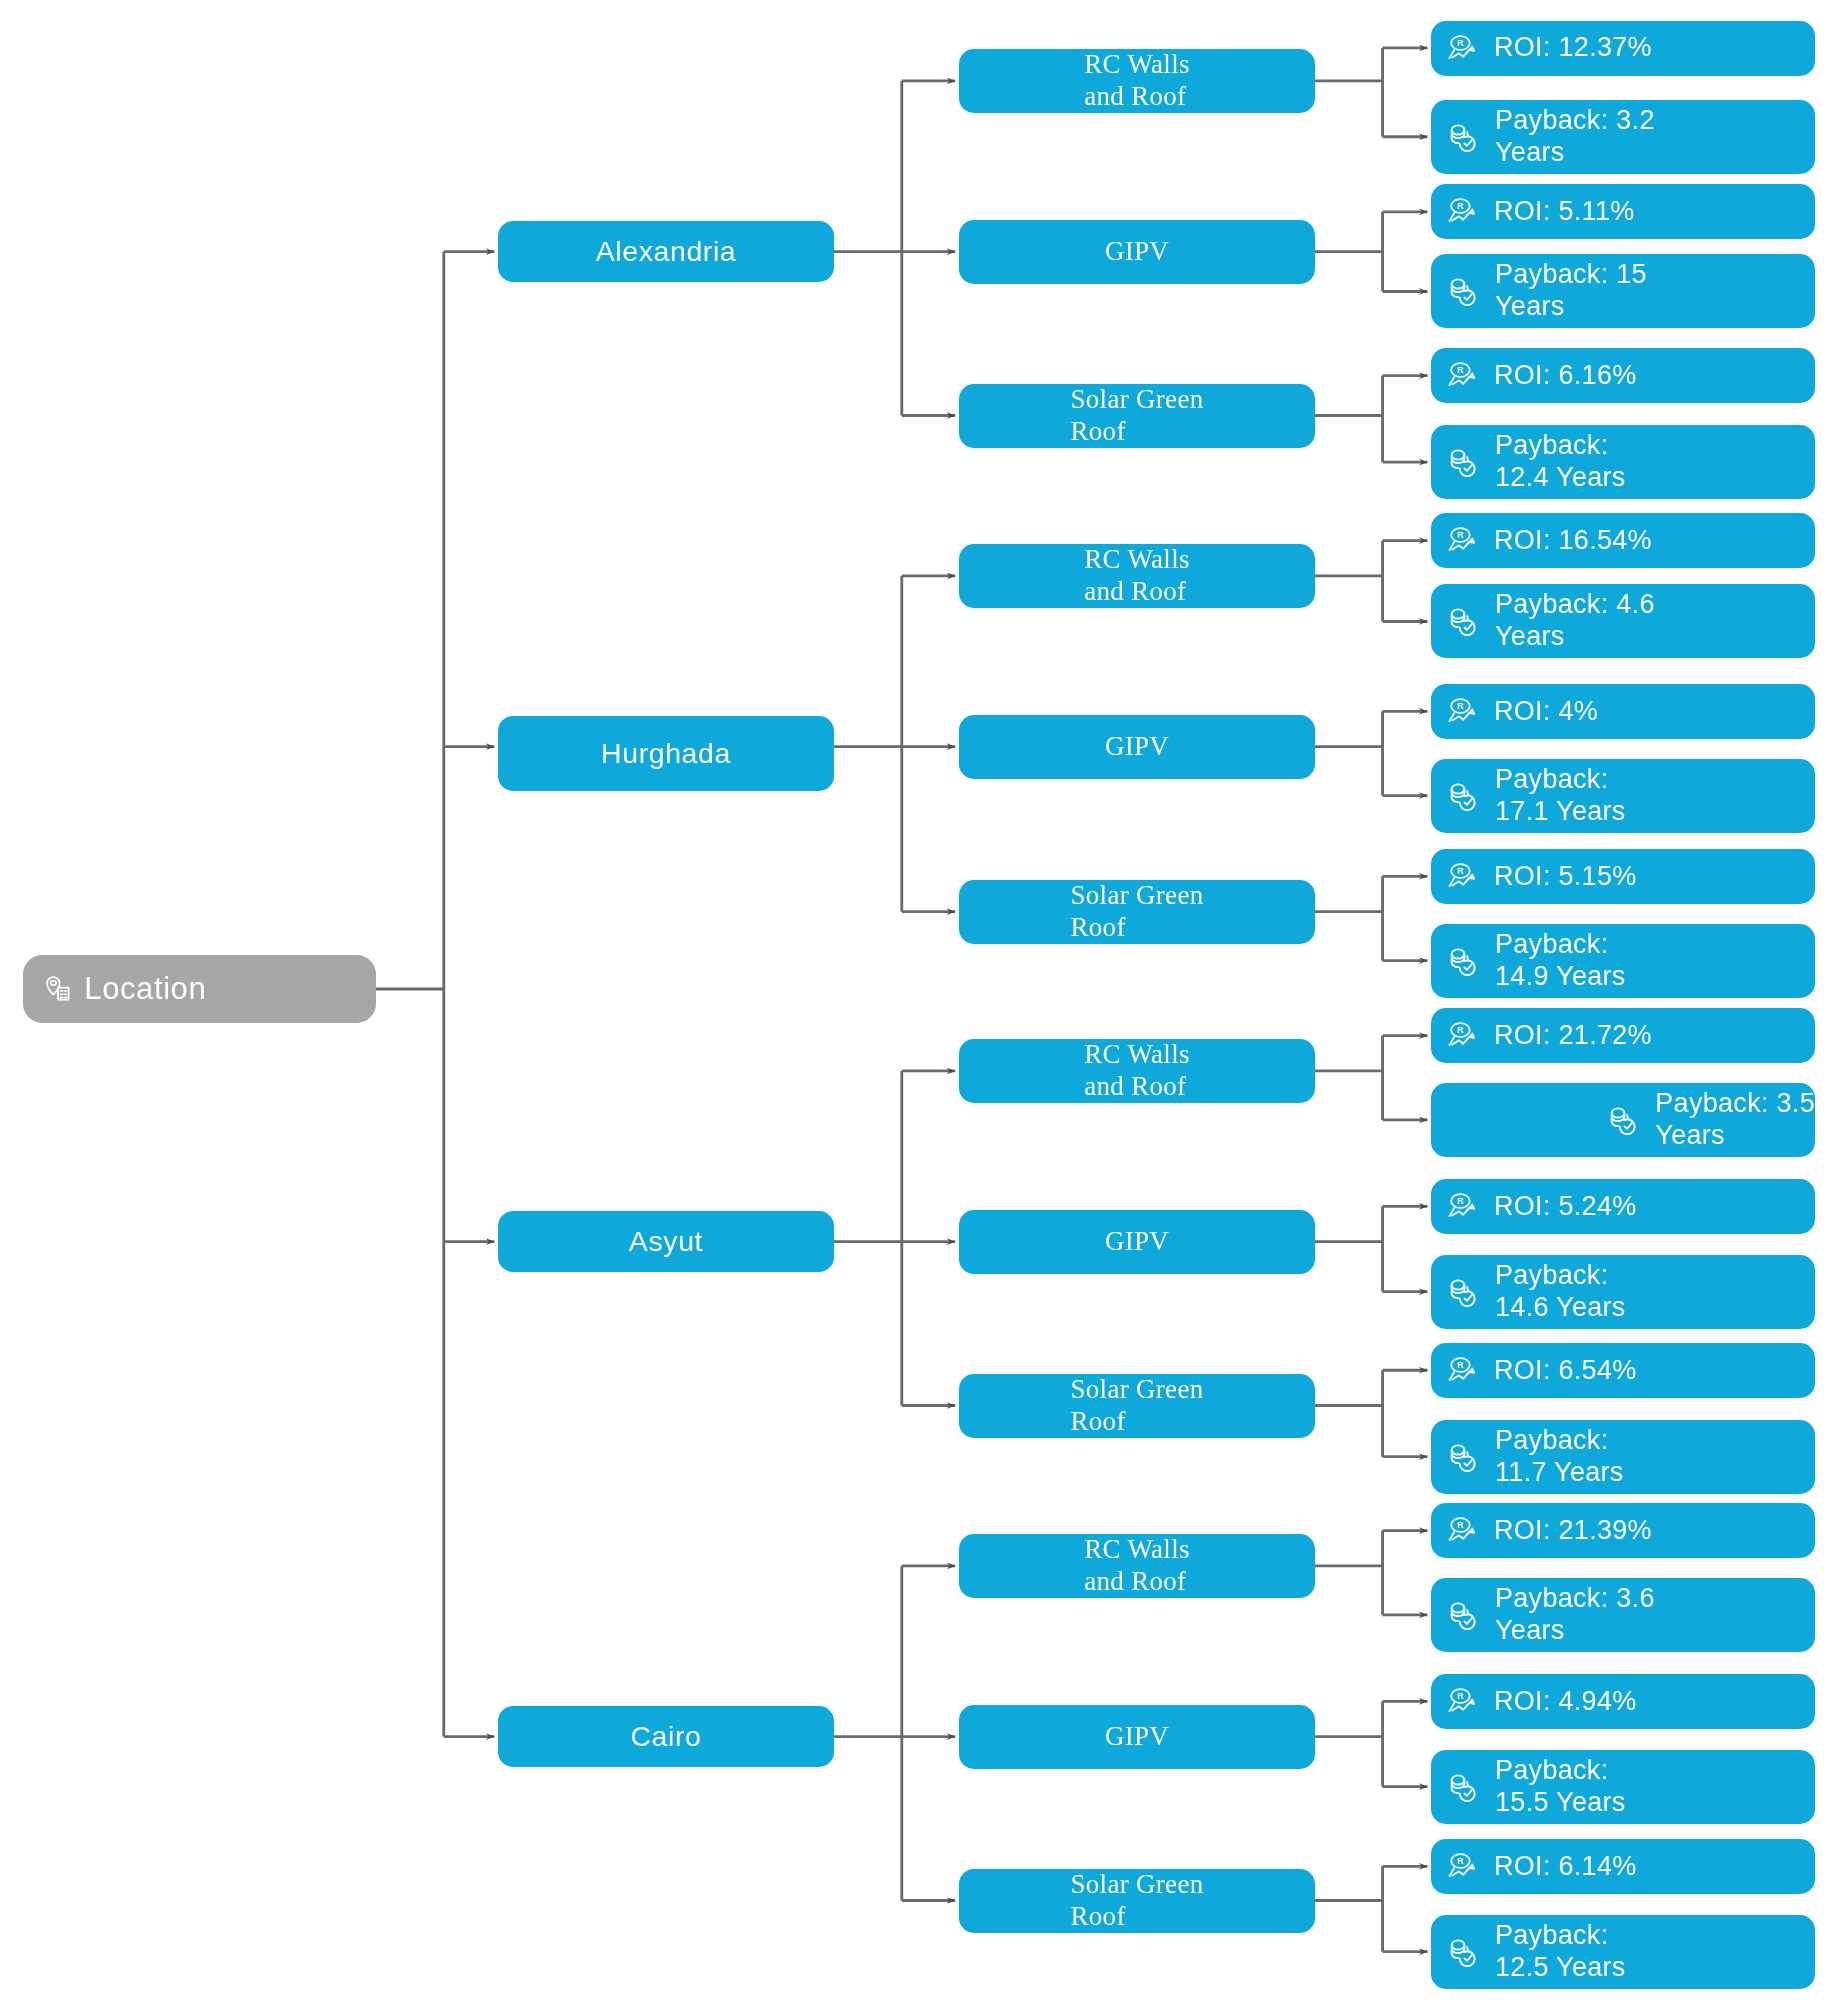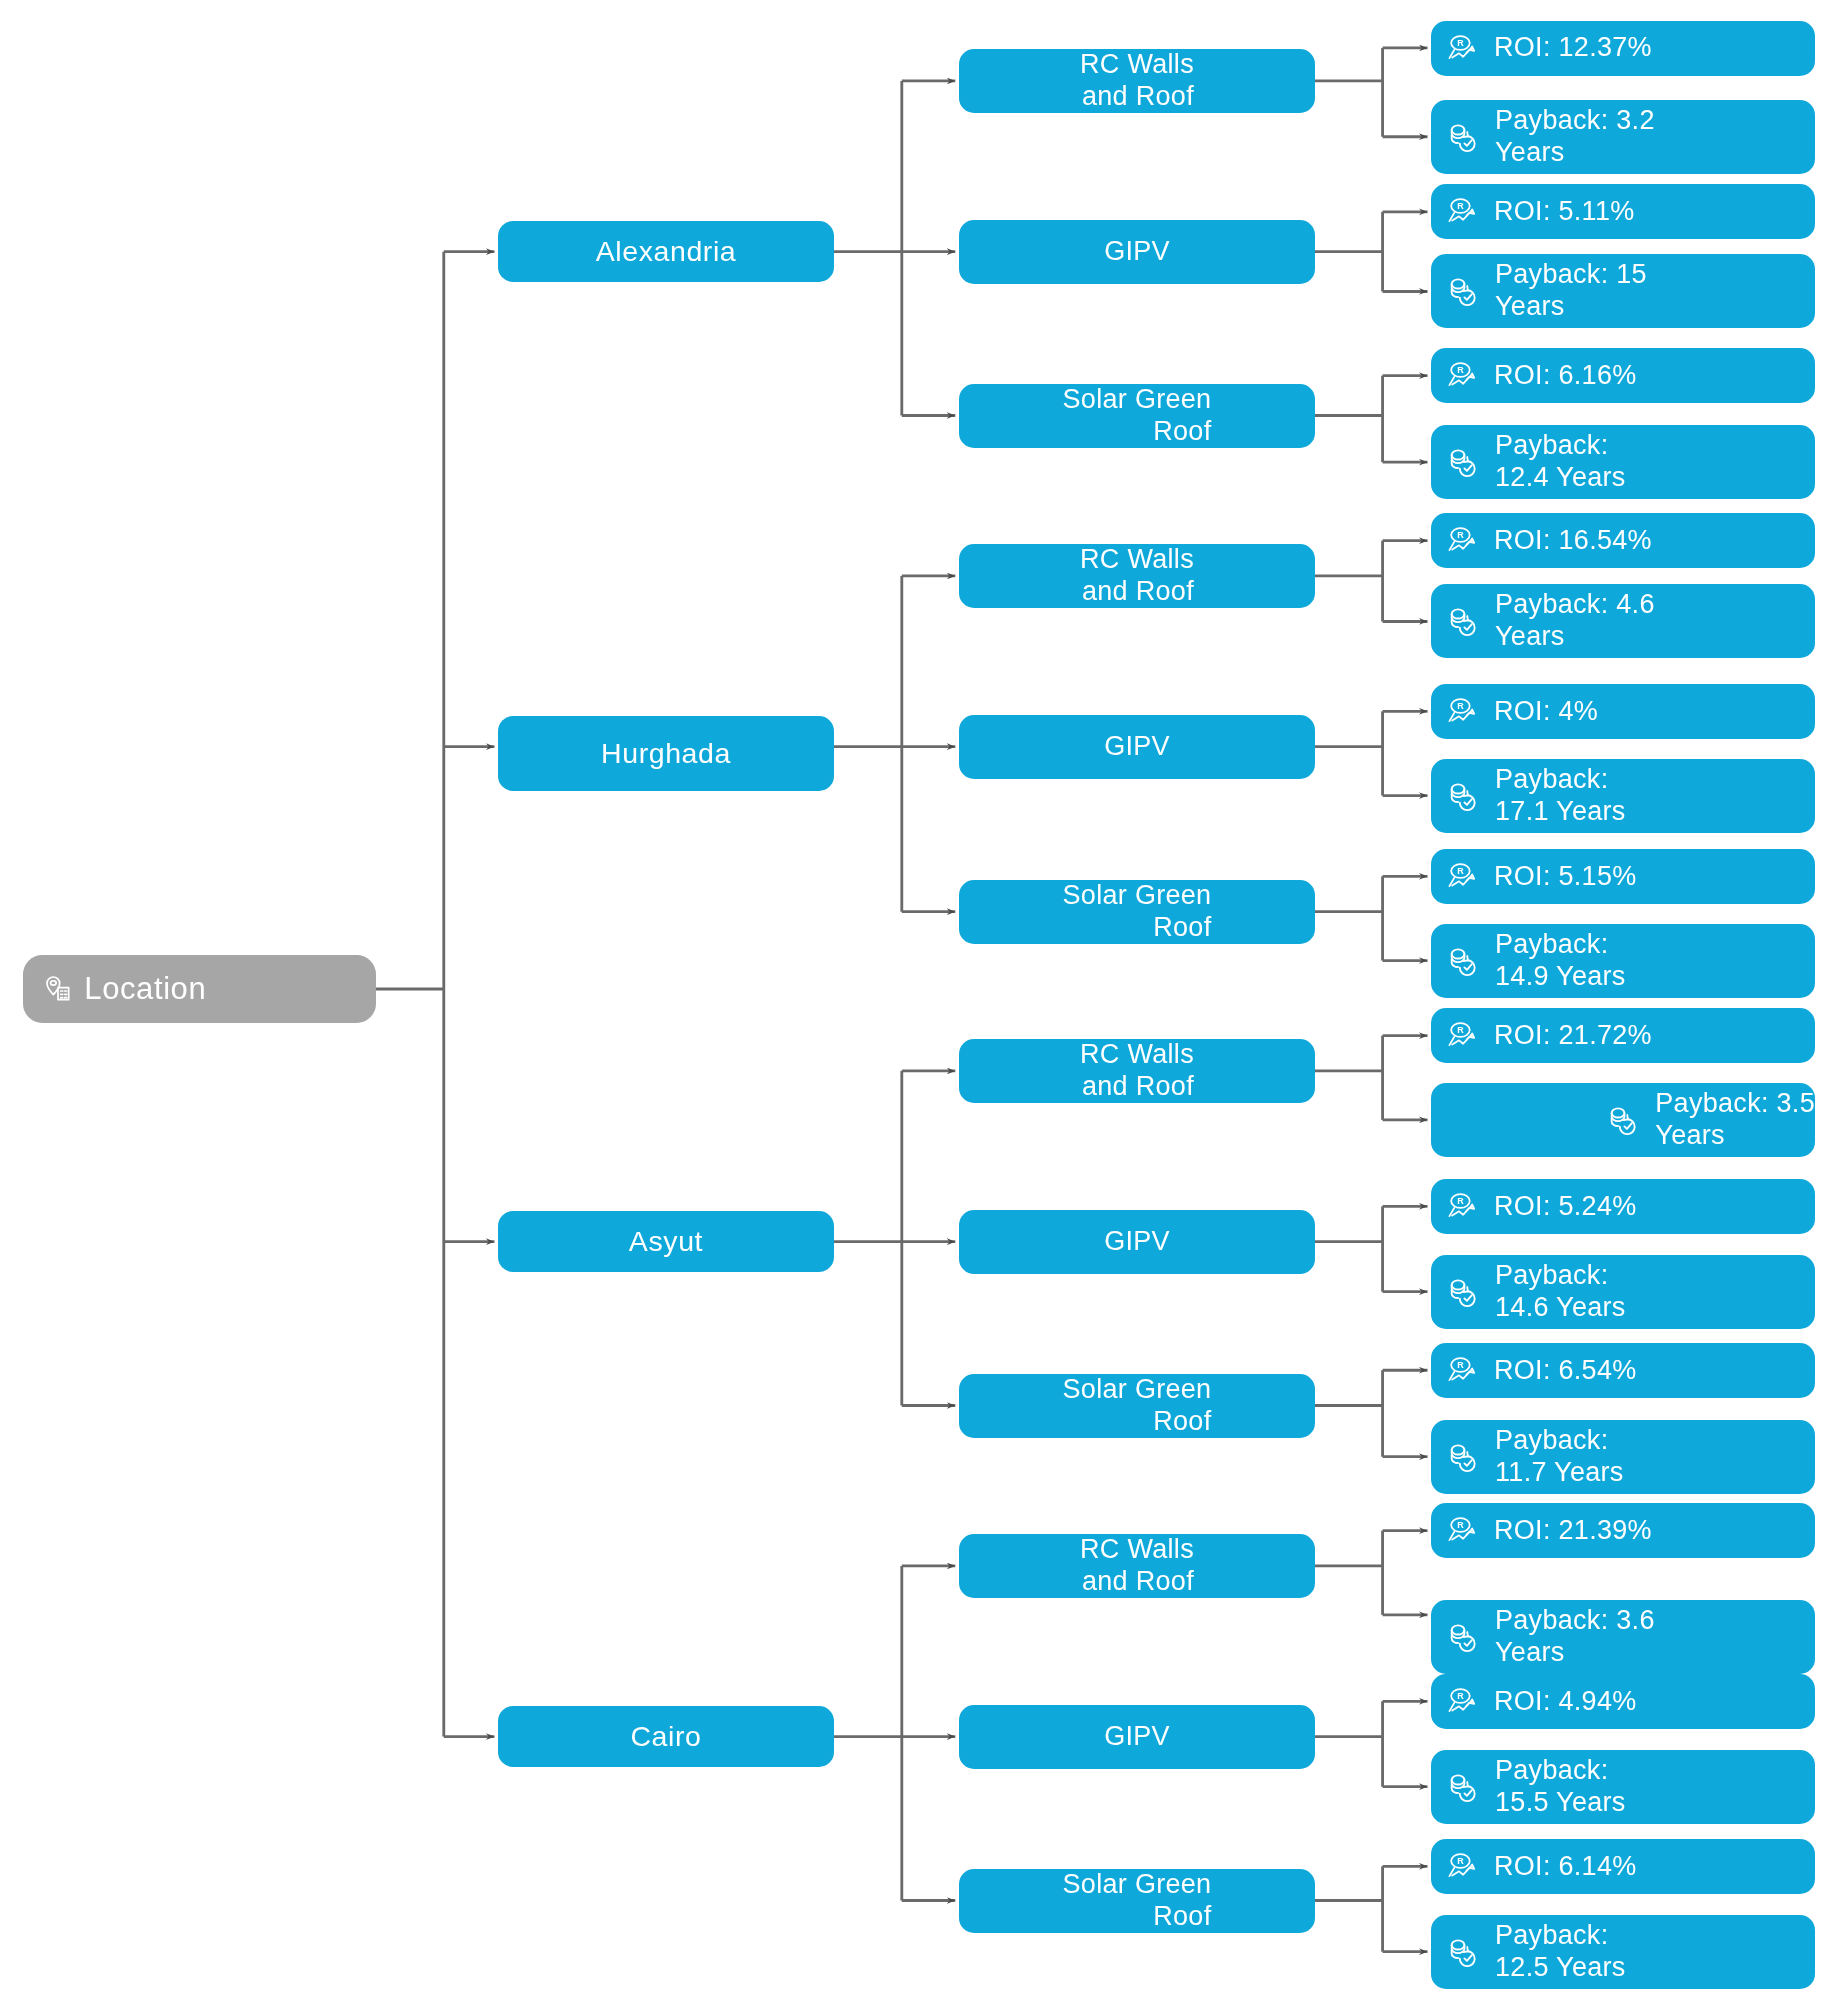--- a/index.html
+++ b/index.html
@@ -15,21 +15,21 @@
   
   .root{background:#a6a6a6;border-radius:19.3px;padding:0 19.3px;gap:10px;}
   .root .lbl{font-size:31px;letter-spacing:0.6px;}
 
   
   .city{background:#0fa8da;justify-content:center;}
   .city .lbl{font-size:28.5px;letter-spacing:0.6px;text-align:center;}
 
   
   .tech{background:#0fa8da;justify-content:center;padding:0 15px;}
-  .tech .lbl{font-size:27px;letter-spacing:0.3px;text-align:right;}
+  .tech .lbl{font-size:27px;letter-spacing:0.3px;text-align:left;font-family:Liberation Serif, serif;}
 
   
   .leaf{background:#0fa8da;padding-left:15px;gap:15px;}
   .leaf .lbl{font-size:27px;letter-spacing:0.3px;}
 
   .icn{flex:0 0 auto;display:block;}
   .icn svg{display:block;}
 </style>
 </head>
 <body>
@@ -428,21 +428,21 @@
             <ellipse fill="none" stroke="#ffffff" stroke-width="2.6" stroke-linecap="round" stroke-linejoin="round" cx="21" cy="16" rx="13.5" ry="10"></ellipse>
             <text x="21" y="21" fill="#ffffff" font-size="13" font-weight="bold" text-anchor="middle" font-family="Liberation Sans, sans-serif">R</text>
             <path fill="none" stroke="#ffffff" stroke-width="2.6" stroke-linecap="round" stroke-linejoin="round" d="M12 26 L5 38"></path>
             <path fill="none" stroke="#ffffff" stroke-width="2.6" stroke-linecap="round" stroke-linejoin="round" d="M9 37 l10-6 l6 5 l9-10"></path>
             <path fill="none" stroke="#ffffff" stroke-width="2.6" stroke-linecap="round" stroke-linejoin="round" d="M38 21 l-2.5 5.5 l5.5 1 z"></path>
             <path fill="none" stroke="#ffffff" stroke-width="2.6" stroke-linecap="round" stroke-linejoin="round" d="M30 30 l7-7"></path>
           </svg>
         </span>
         <span class="lbl">ROI: 21.39%</span>
       </div>
-      <div class="node leaf" style="left: 1431px; top: 1578px; width: 384px; height: 74px; margin-top: 22px;">
+      <div class="node leaf" style="left: 1431px; top: 1578px; width: 384px; height: 74px;">
         <span class="icn">
           <svg width="34" height="34" viewBox="0 0 48 48">
             <ellipse fill="none" stroke="#ffffff" stroke-width="2.6" stroke-linecap="round" stroke-linejoin="round" cx="17" cy="14" rx="9" ry="6.5"></ellipse>
             <path fill="none" stroke="#ffffff" stroke-width="2.6" stroke-linecap="round" stroke-linejoin="round" d="M8 14 v5 c0 3.6 4 6.5 9 6.5 s9-2.9 9-6.5 v-5"></path>
             <path fill="none" stroke="#ffffff" stroke-width="2.6" stroke-linecap="round" stroke-linejoin="round" d="M8 21 v5 c0 3.6 4 6.5 9 6.5"></path>
             <path fill="none" stroke="#ffffff" stroke-width="2.6" stroke-linecap="round" stroke-linejoin="round" d="M30 23 a10.5 10.5 0 1 1 -10.5 10.5"></path>
             <path fill="none" stroke="#ffffff" stroke-width="2.6" stroke-linecap="round" stroke-linejoin="round" d="M30 17 l1 6 l-6 1"></path>
             <path fill="none" stroke="#ffffff" stroke-width="2.6" stroke-linecap="round" stroke-linejoin="round" d="M26 33 l3.5 3.5 l7-8"></path>
           </svg>
         </span>

